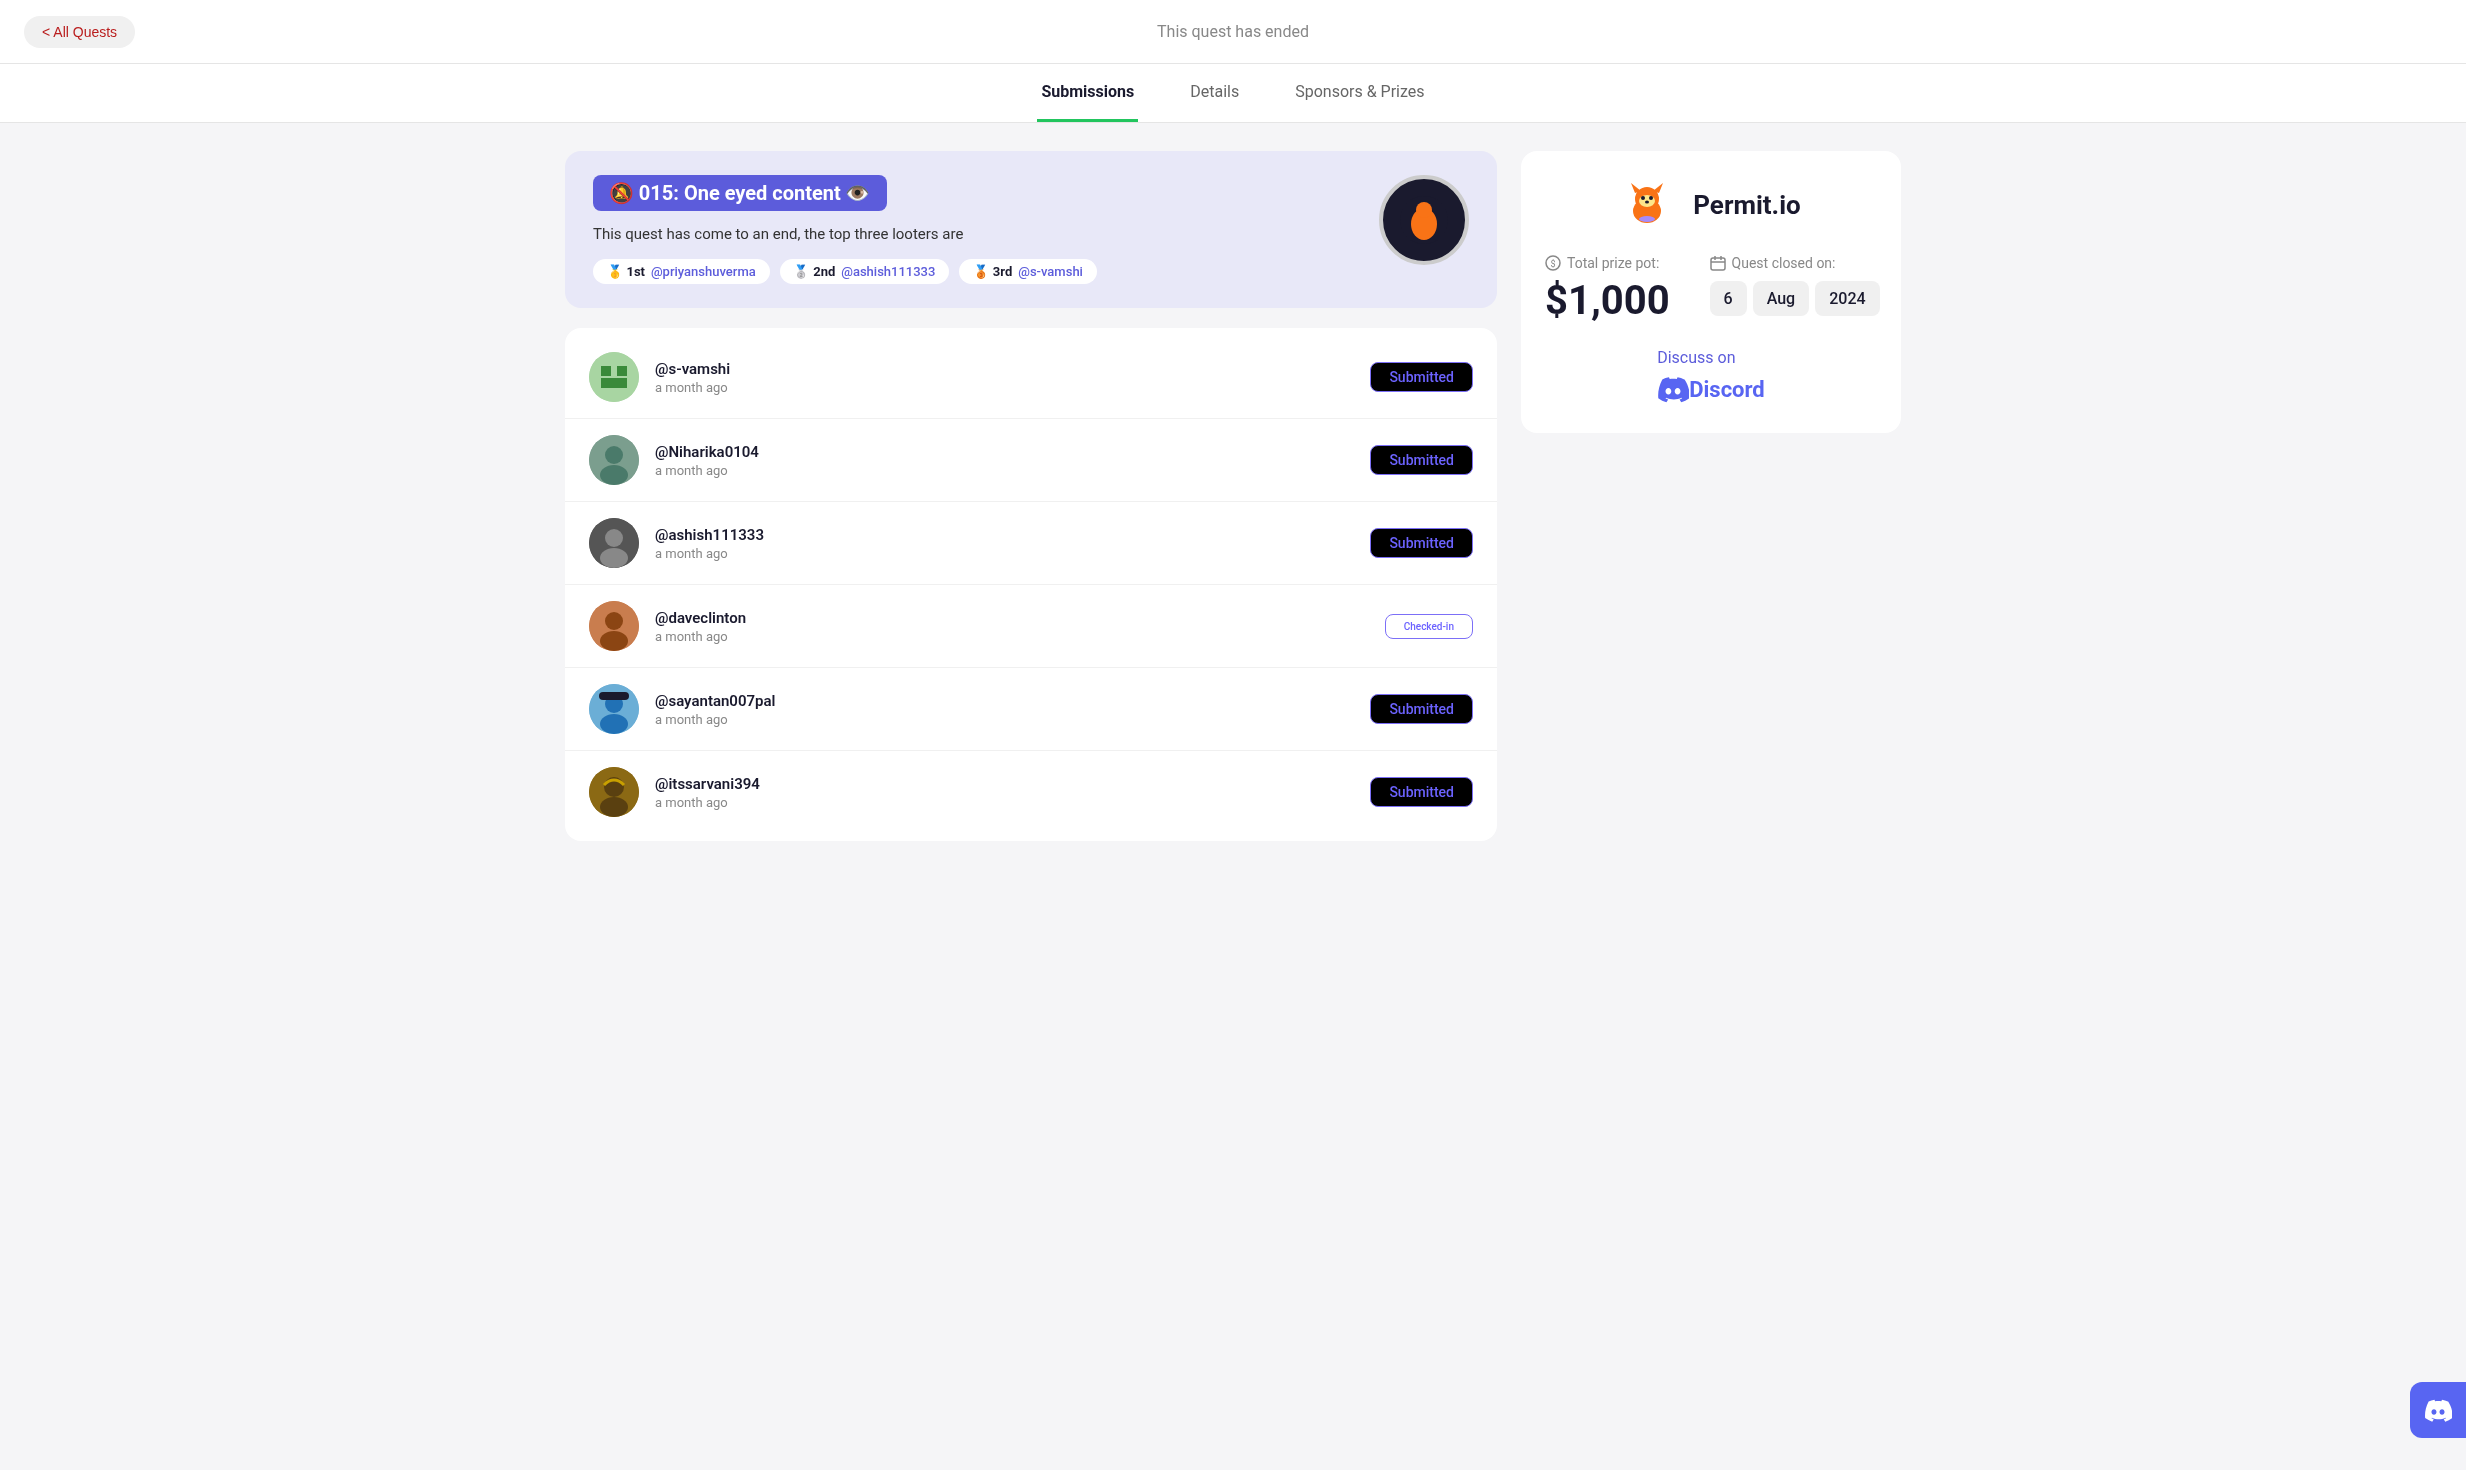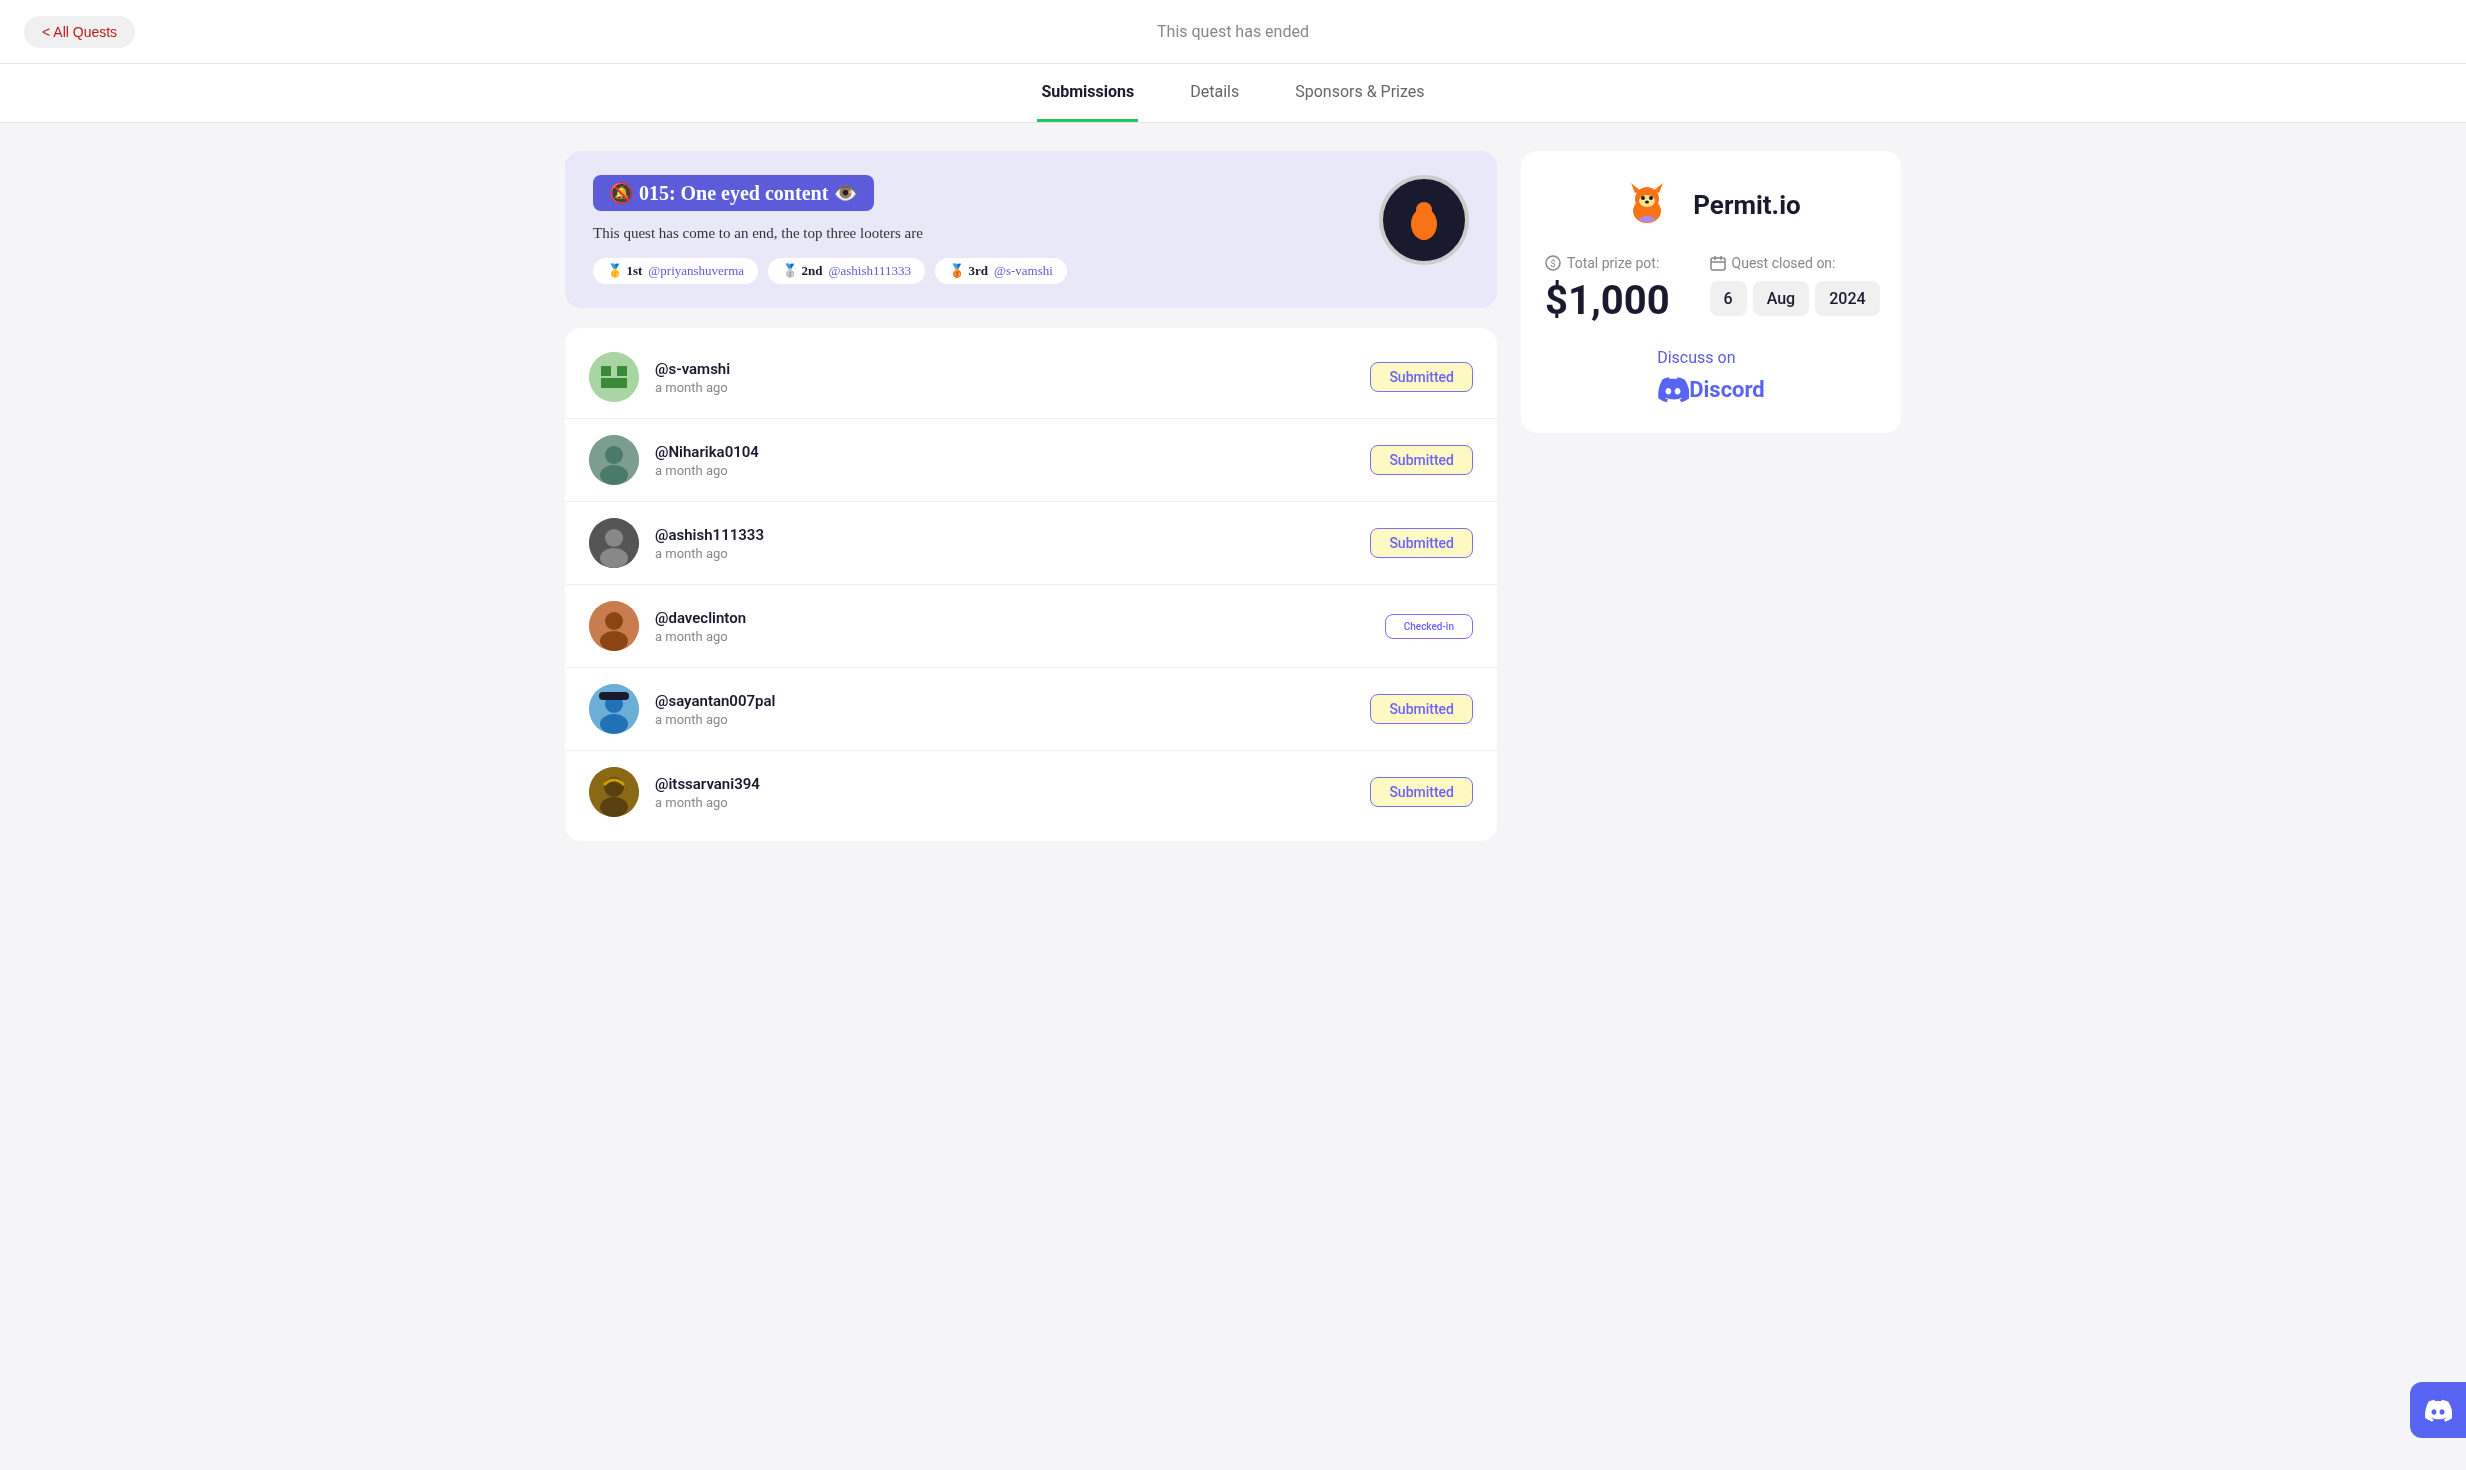--- a/index.html
+++ b/index.html
@@ -83,21 +83,20 @@
 
     
     .quest-card {
       background: #e8e8f8;
       border-radius: 16px;
       padding: 24px 28px;
       display: flex;
       align-items: flex-start;
       justify-content: space-between;
       gap: 16px;
-      font-family: Liberation Serif, serif;
     }
     .quest-card-left { flex: 1; }
     .quest-title-badge {
       background: #5c5cdb;
       color: #fff;
       border-radius: 8px;
       padding: 6px 16px;
       font-size: 20px;
       font-weight: 700;
       display: inline-block;
@@ -187,21 +186,21 @@
       color: #888;
       margin-top: 2px;
     }
     .status-badge {
       border: 1.5px solid #7c6ff7;
       border-radius: 8px;
       padding: 6px 18px;
       font-size: 14px;
       color: #6c63ff;
       font-weight: 500;
-      background: #fef9c3;
+      background: #000000;
       white-space: nowrap;
     }
     .status-badge-checkedin {
       border: 1.5px solid #7c6ff7;
       border-radius: 8px;
       padding: 6px 18px;
       font-size: 10px;
       color: #6c63ff;
       font-weight: 500;
       background: #fff;

